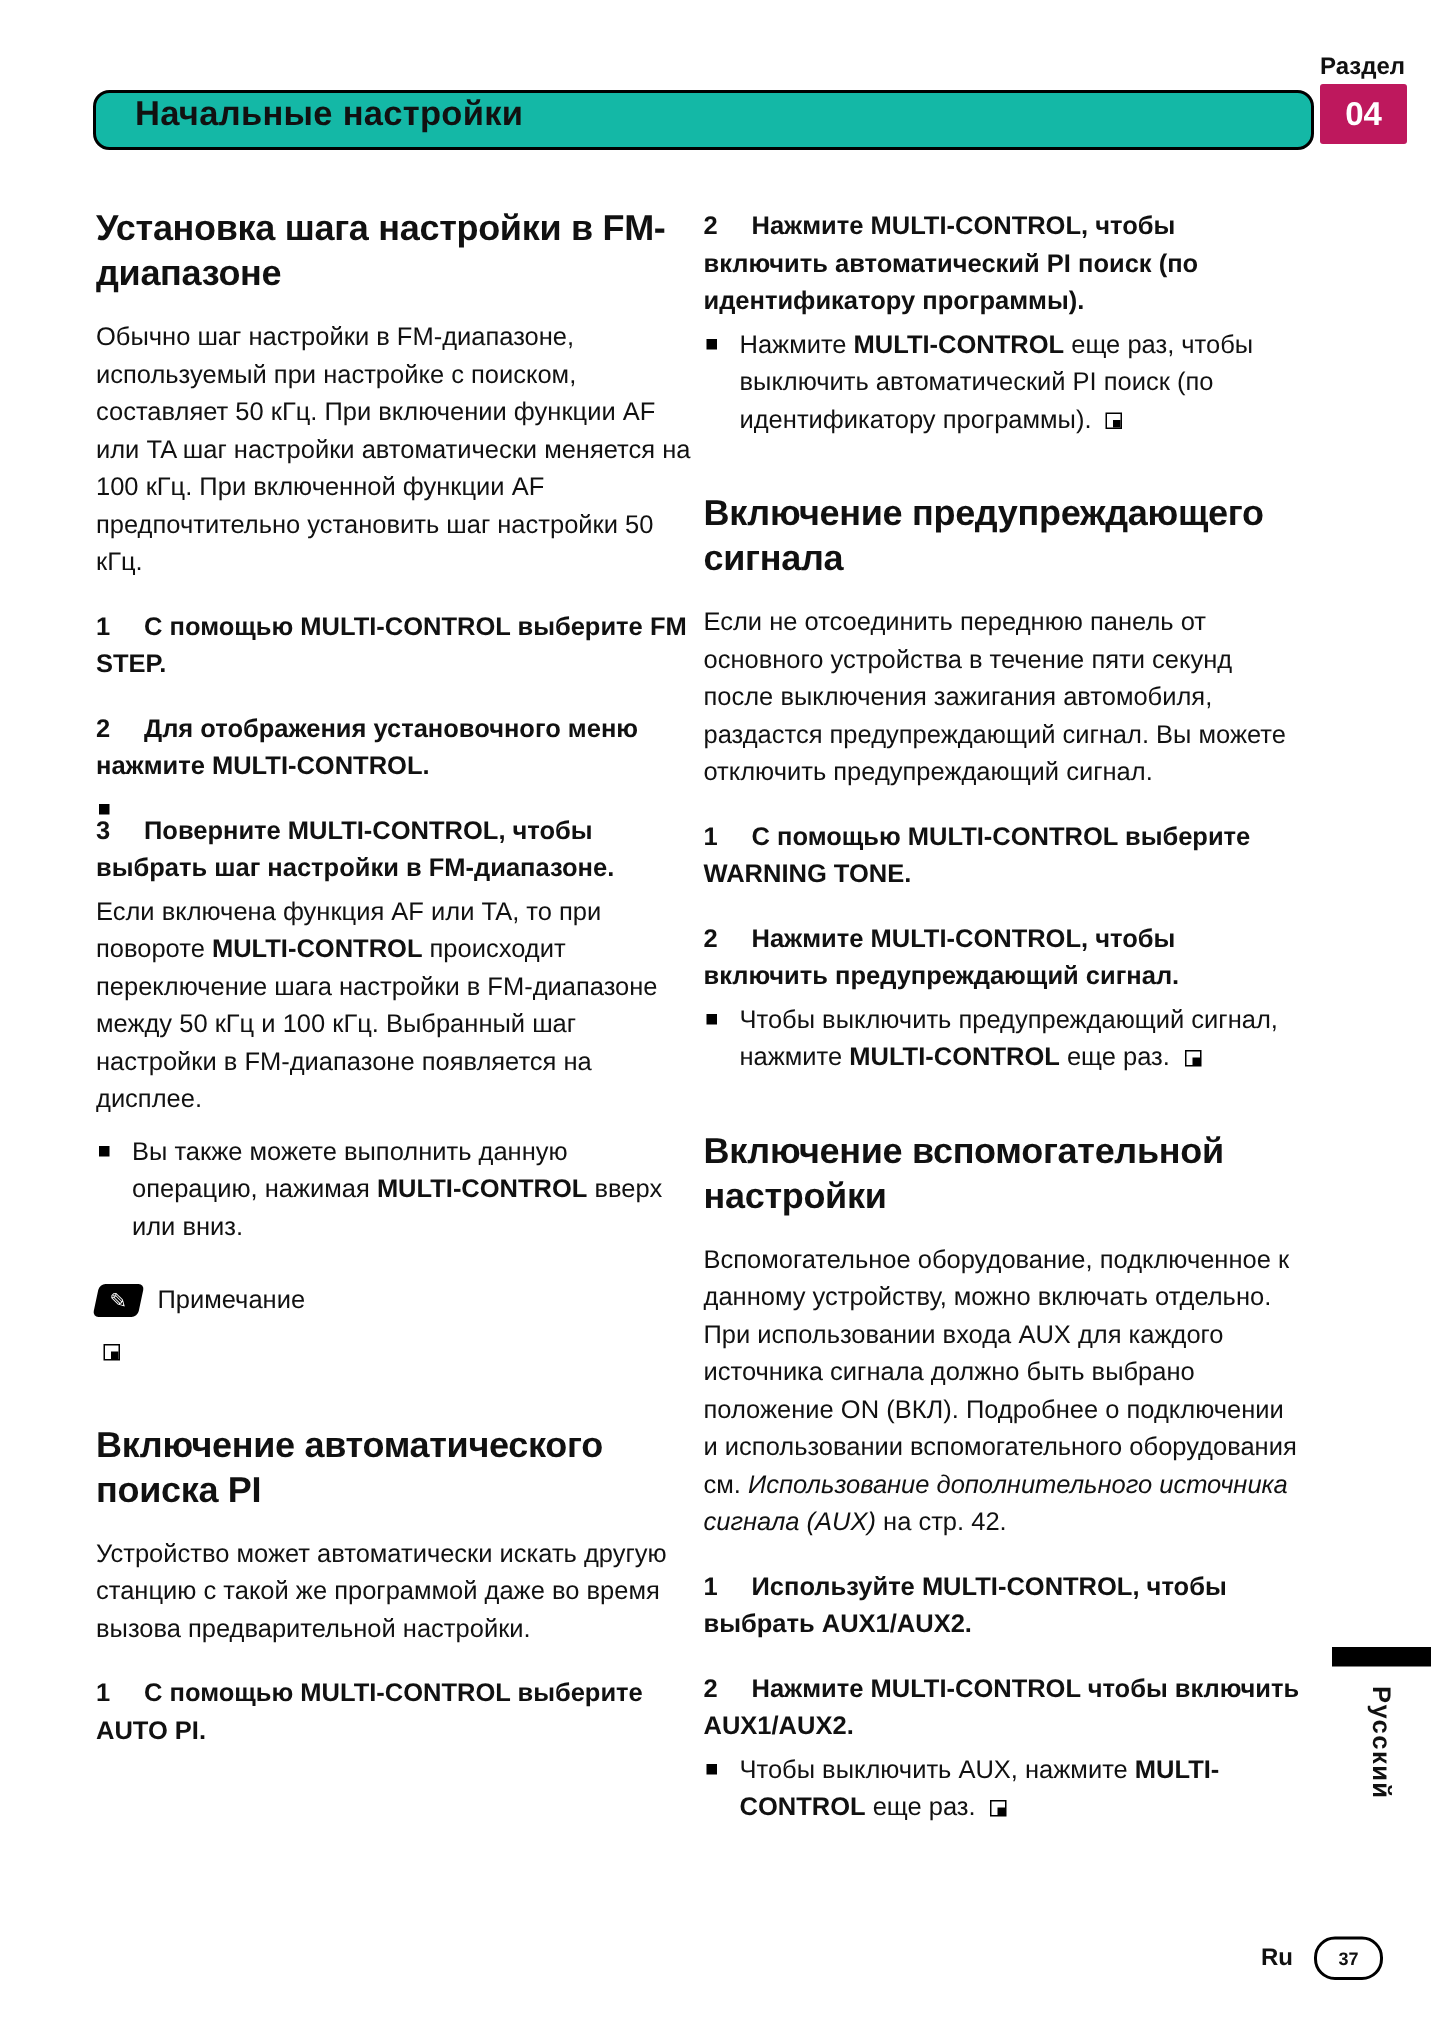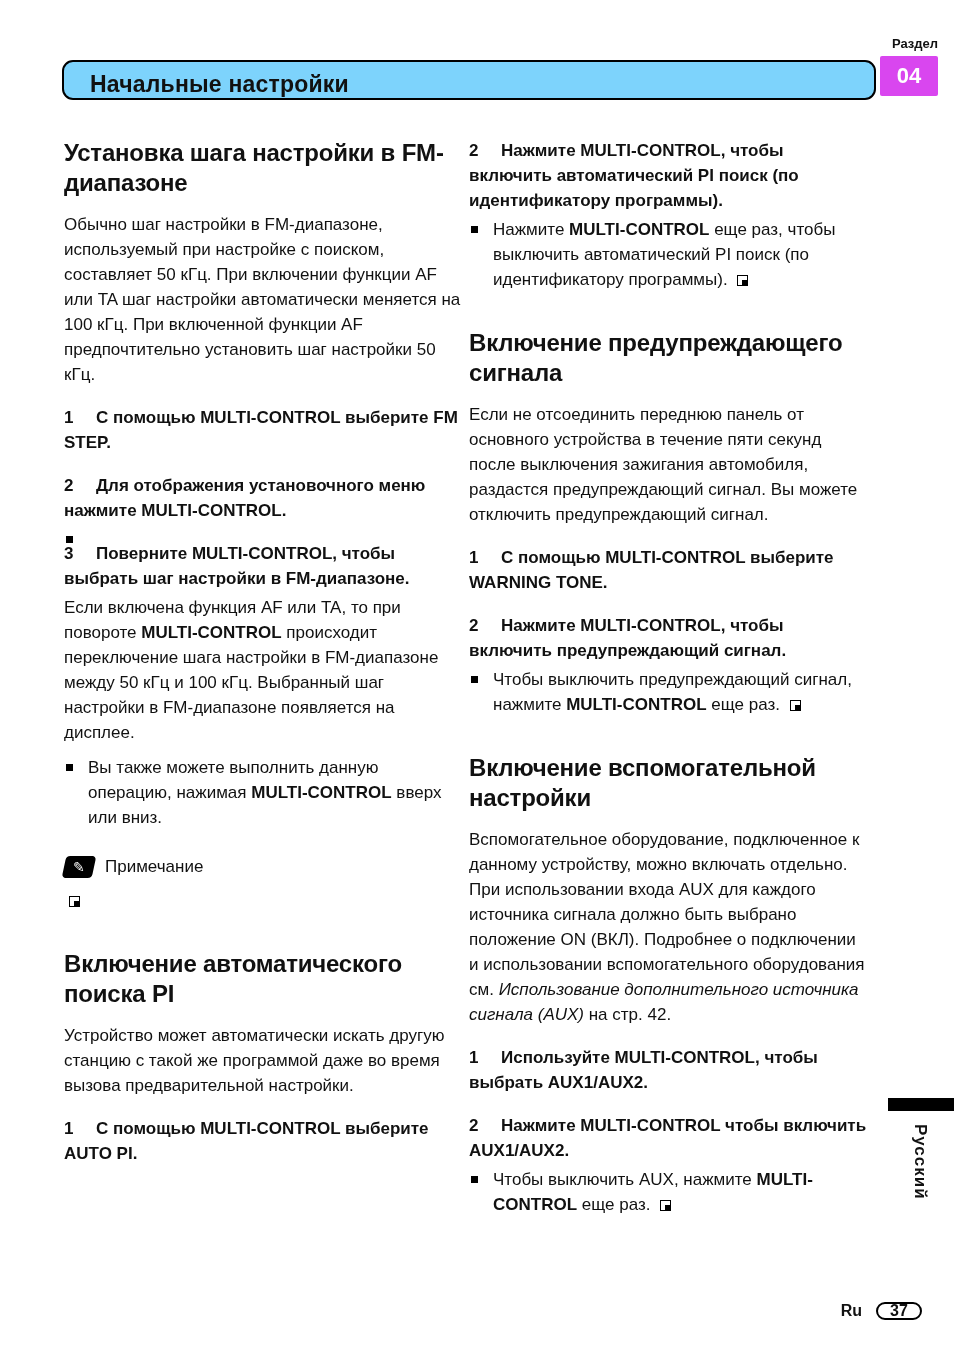--- a/index.html
+++ b/index.html
@@ -8,32 +8,32 @@
     width:954px;height:1352px;
     background:#fff;
     font-family:"Liberation Sans",sans-serif;
     color:#111;
     overflow:hidden;
   }
   
   .header-box{
     position:absolute;left:62px;top:60px;width:814px;height:40px;
     border:2px solid #000;border-radius:11px;
-    display:flex;align-items:flex-end;
+    display:flex;align-items:flex-start;
     padding-left:26px;box-sizing:border-box;
-    background:#7dd3fc;
+    background:#14b8a6;
   }
   .header-title{font-size:23px;font-weight:bold;letter-spacing:0.2px;}
   .section-label{
     position:absolute;top:36px;right:16px;width:58px;
-    text-align:right;font-size:13px;font-weight:bold;
+    text-align:left;font-size:16px;font-weight:bold;
   }
   .section-number{
     position:absolute;top:56px;right:16px;width:58px;height:40px;
-    background:#d946ef;color:#fff;
+    background:#be185d;color:#fff;
     display:flex;align-items:center;justify-content:center;
     font-size:22px;font-weight:bold;border-radius:2px;
   }
   
   .col{position:absolute;top:138px;width:398px;}
   .col-left{left:64px;}
   .col-right{left:469px;}
   .col > :first-child{margin-top:0 !important;}
 
   h2{
@@ -85,22 +85,22 @@
     writing-mode:vertical-rl;
     font-size:17px;font-weight:bold;letter-spacing:1px;
   }
   .footer{
     position:absolute;right:32px;bottom:32px;
     display:flex;align-items:center;gap:14px;
   }
   .footer-lang{font-weight:bold;font-size:16px;}
   .page-number{
     display:flex;align-items:center;justify-content:center;
-    width:46px;height:18px;border:2px solid #000;border-radius:14px;
-    font-weight:bold;font-size:16px;box-sizing:border-box;
+    width:46px;height:29px;border:2px solid #000;border-radius:14px;
+    font-weight:bold;font-size:12px;box-sizing:border-box;
   }
   i{text-align:center;}
 </style>
 </head>
 <body>
 
 <div class="page">
 
   <div class="header-box">
     <span class="header-title">Начальные настройки</span>

